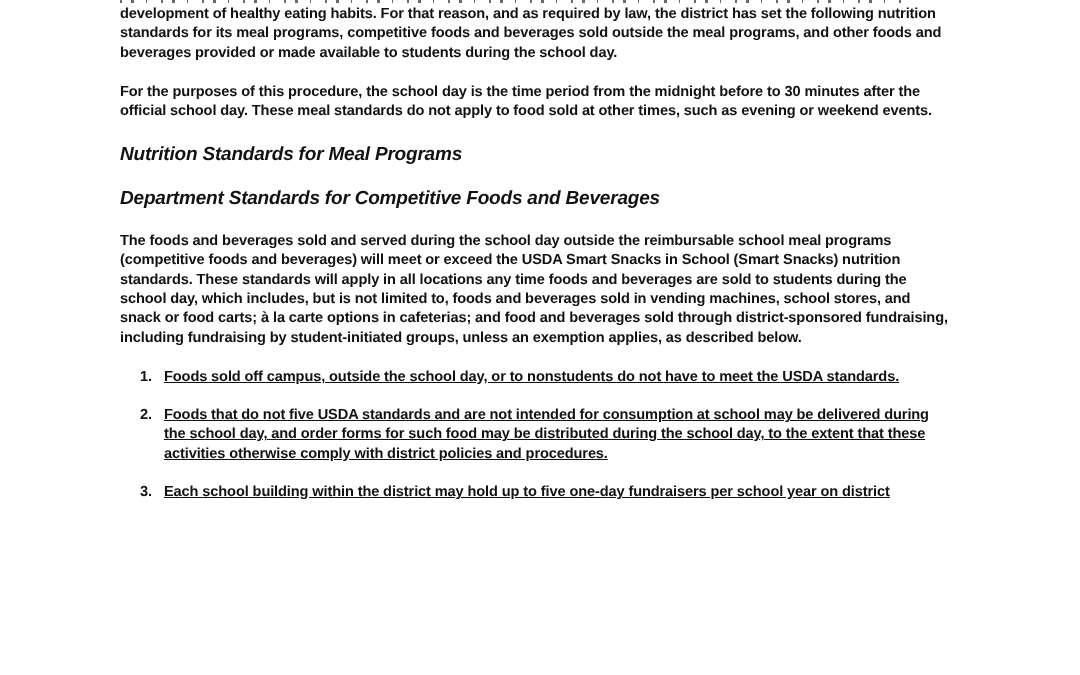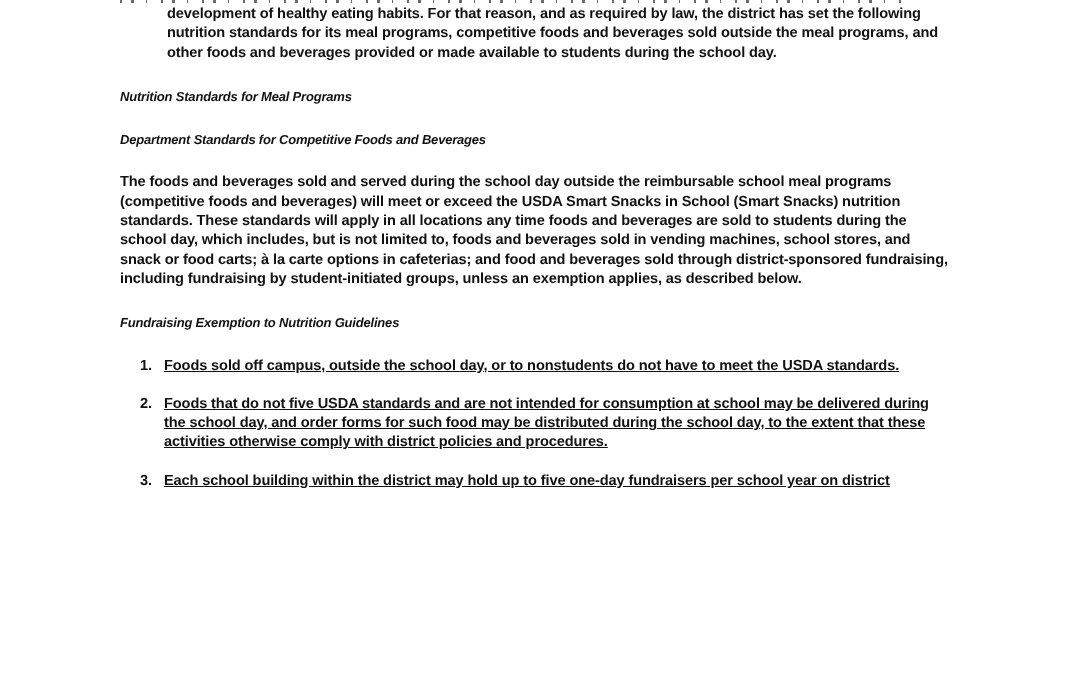--- a/index.html
+++ b/index.html
@@ -36,24 +36,23 @@
       #1a1a1a 0 2px, transparent 2px 11px,
       #1a1a1a 11px 14px, transparent 14px 26px,
       #1a1a1a 26px 27px, transparent 27px 41px
     );
   }
   .para {
     margin: 0 0 20px 0;
   }
   .para.first {
     margin-top: 2px;
-    margin-left: 47px;
   }
   .heading {
-    font-size: 13px;
+    font-size: 19px;
     font-weight: 700;
     font-style: italic;
     margin: 24px 0 24px 0;
     letter-spacing: -0.2px;
   }
   .list {
     margin-left: 20px;
   }
   .list-item {
     display: flex;
@@ -70,29 +69,29 @@
 </style>
 </head>
 <body>
 
 <div class="page">
 
   <div class="clipped-fragments"></div>
 
   <p class="para first">development of healthy eating habits. For that reason, and as required by law, the district has set the following nutrition standards for its meal programs, competitive foods and beverages sold outside the meal programs, and other foods and beverages provided or made available to students during the school day.</p>
 
+  <p class="para">For the purposes of this procedure, the school day is the time period from the midnight before to 30 minutes after the official school day. These meal standards do not apply to food sold at other times, such as evening or weekend events.</p>
 
   <h3 class="heading">Nutrition Standards for Meal Programs</h3>
 
 
   <h3 class="heading">Department Standards for Competitive Foods and Beverages</h3>
 
   <p class="para">The foods and beverages sold and served during the school day outside the reimbursable school meal programs (competitive foods and beverages) will meet or exceed the USDA Smart Snacks in School (Smart Snacks) nutrition standards. These standards will apply in all locations any time foods and beverages are sold to students during the school day, which includes, but is not limited to, foods and beverages sold in vending machines, school stores, and snack or food carts; à la carte options in cafeterias; and food and beverages sold through district-sponsored fundraising, including fundraising by student-initiated groups, unless an exemption applies, as described below.</p>
 
-  <h3 class="heading">Fundraising Exemption to Nutrition Guidelines</h3>
 
 
   <div class="list">
 
     <div class="list-item">
       <span class="num">1.</span>
       <span class="li-text">Foods sold off campus, outside the school day, or to nonstudents do not have to meet the USDA standards.</span>
     </div>
 
     <div class="list-item">

